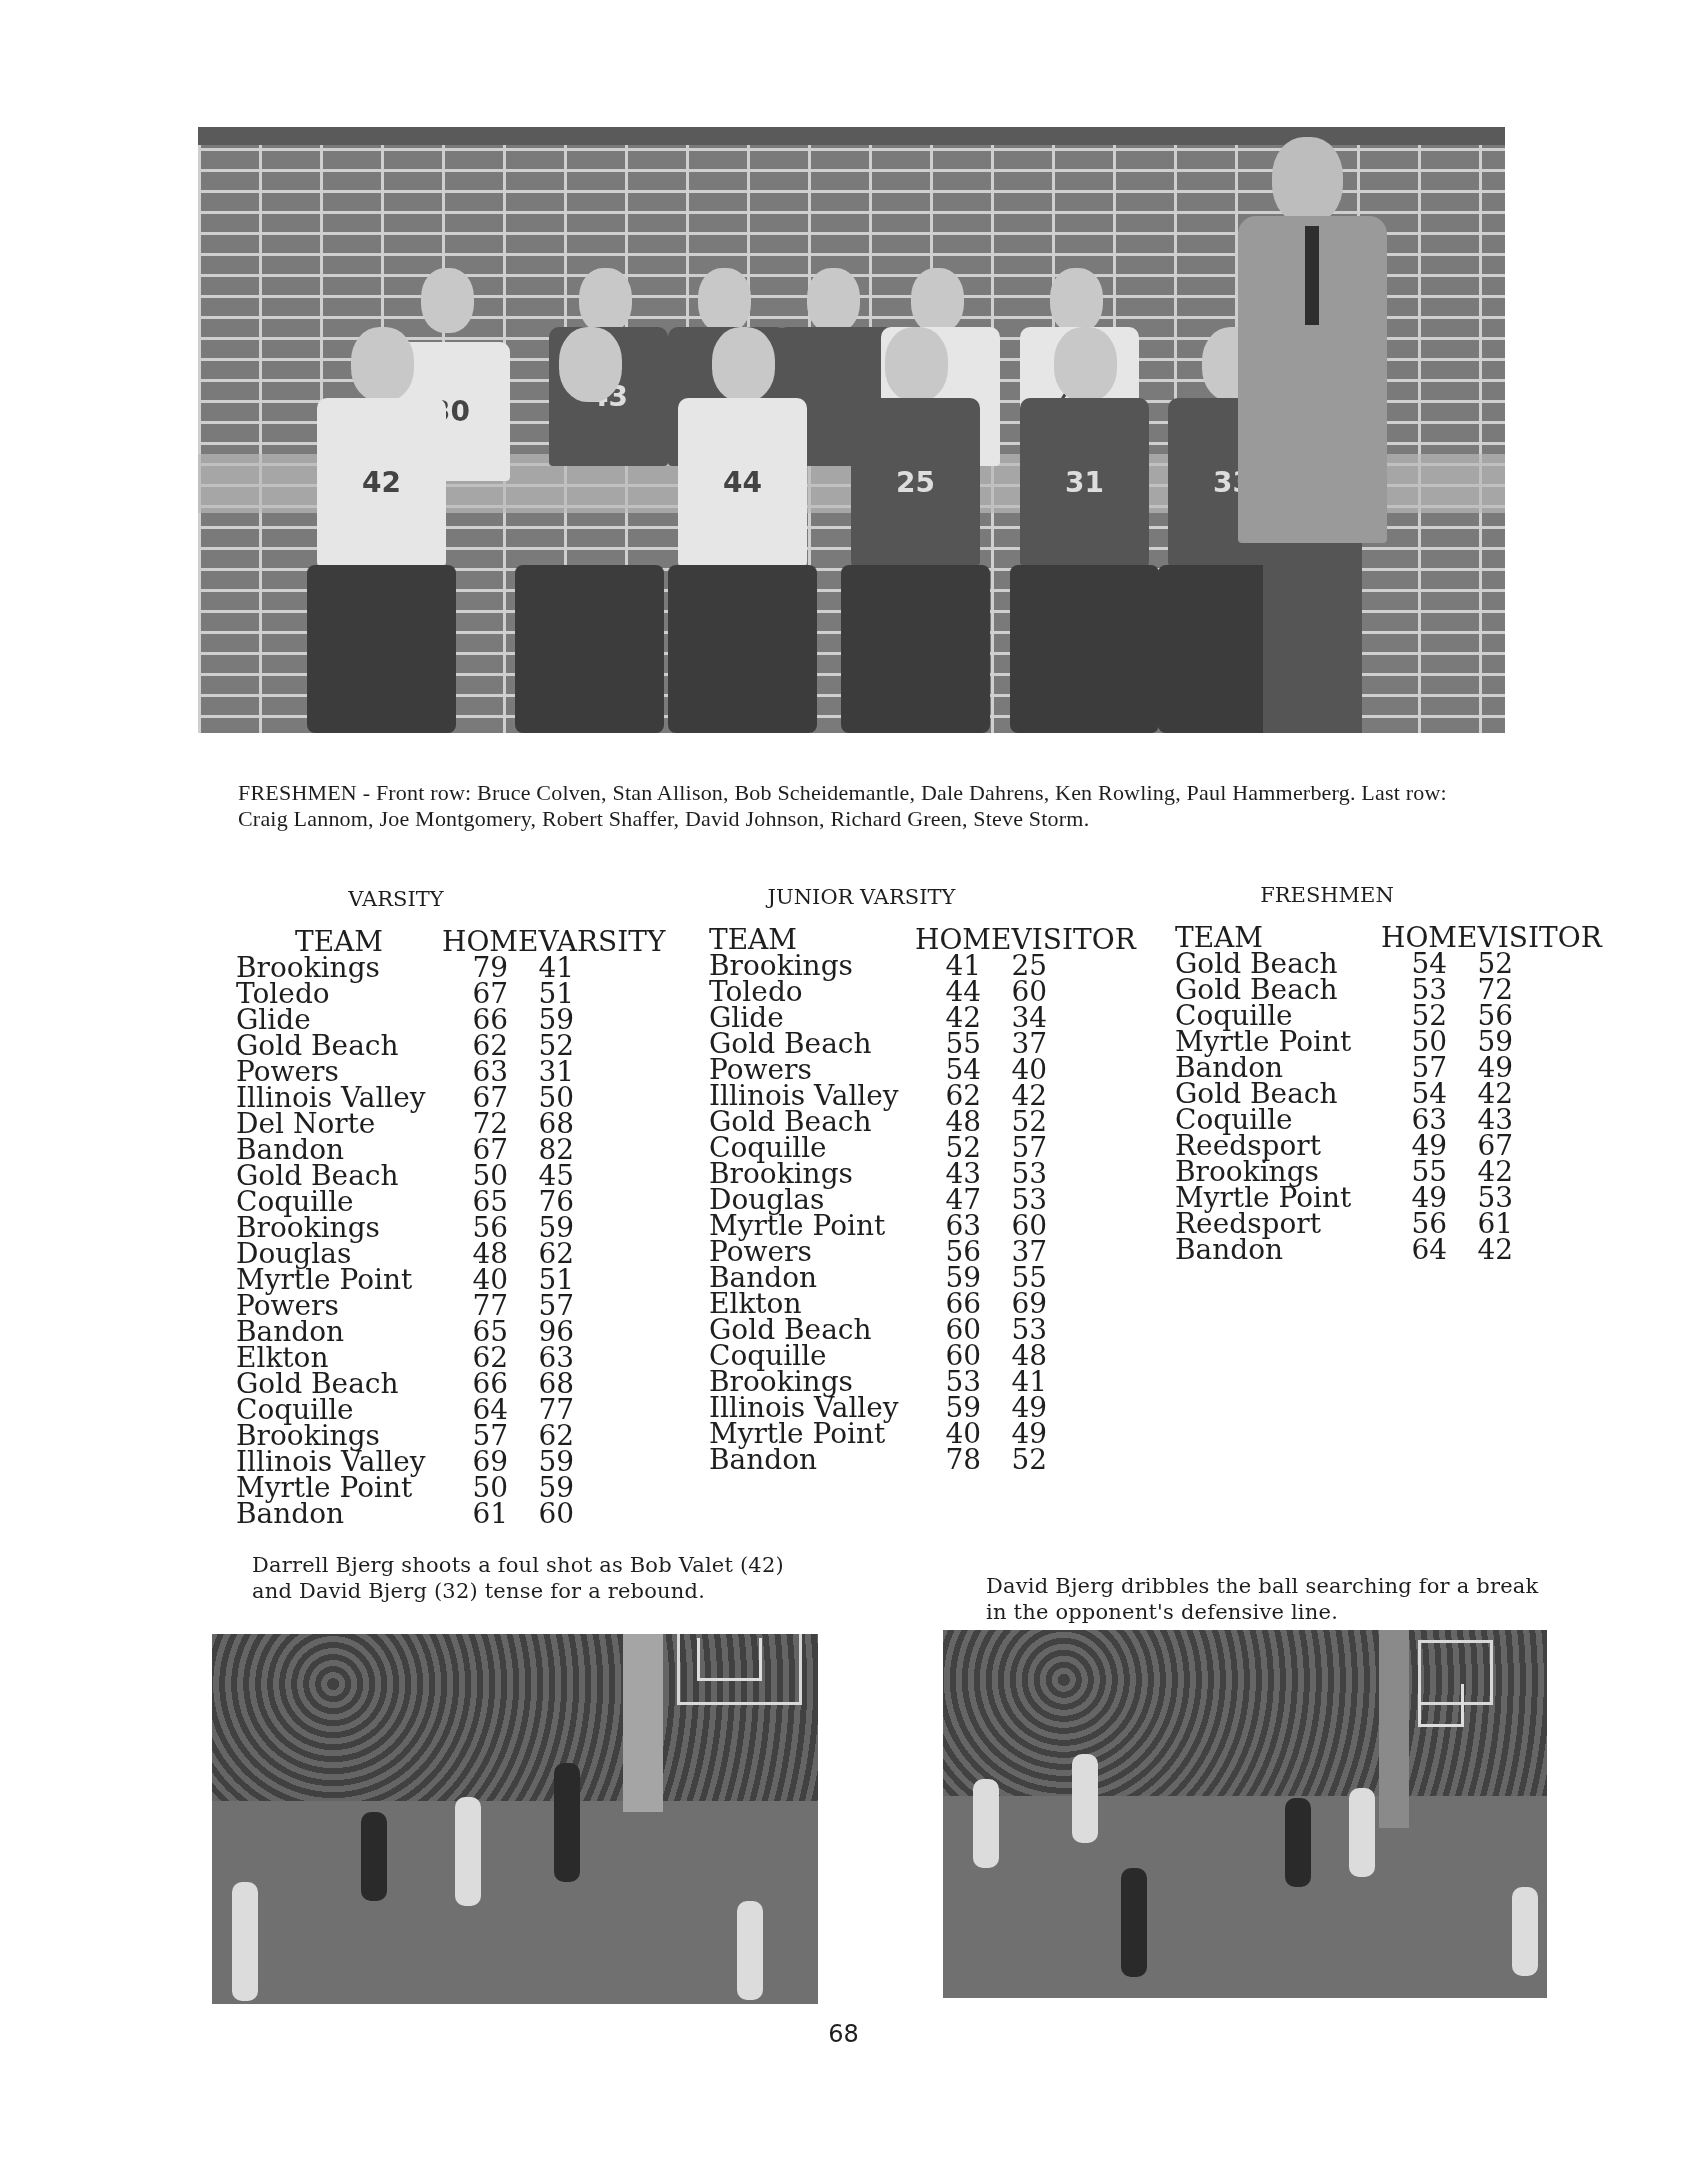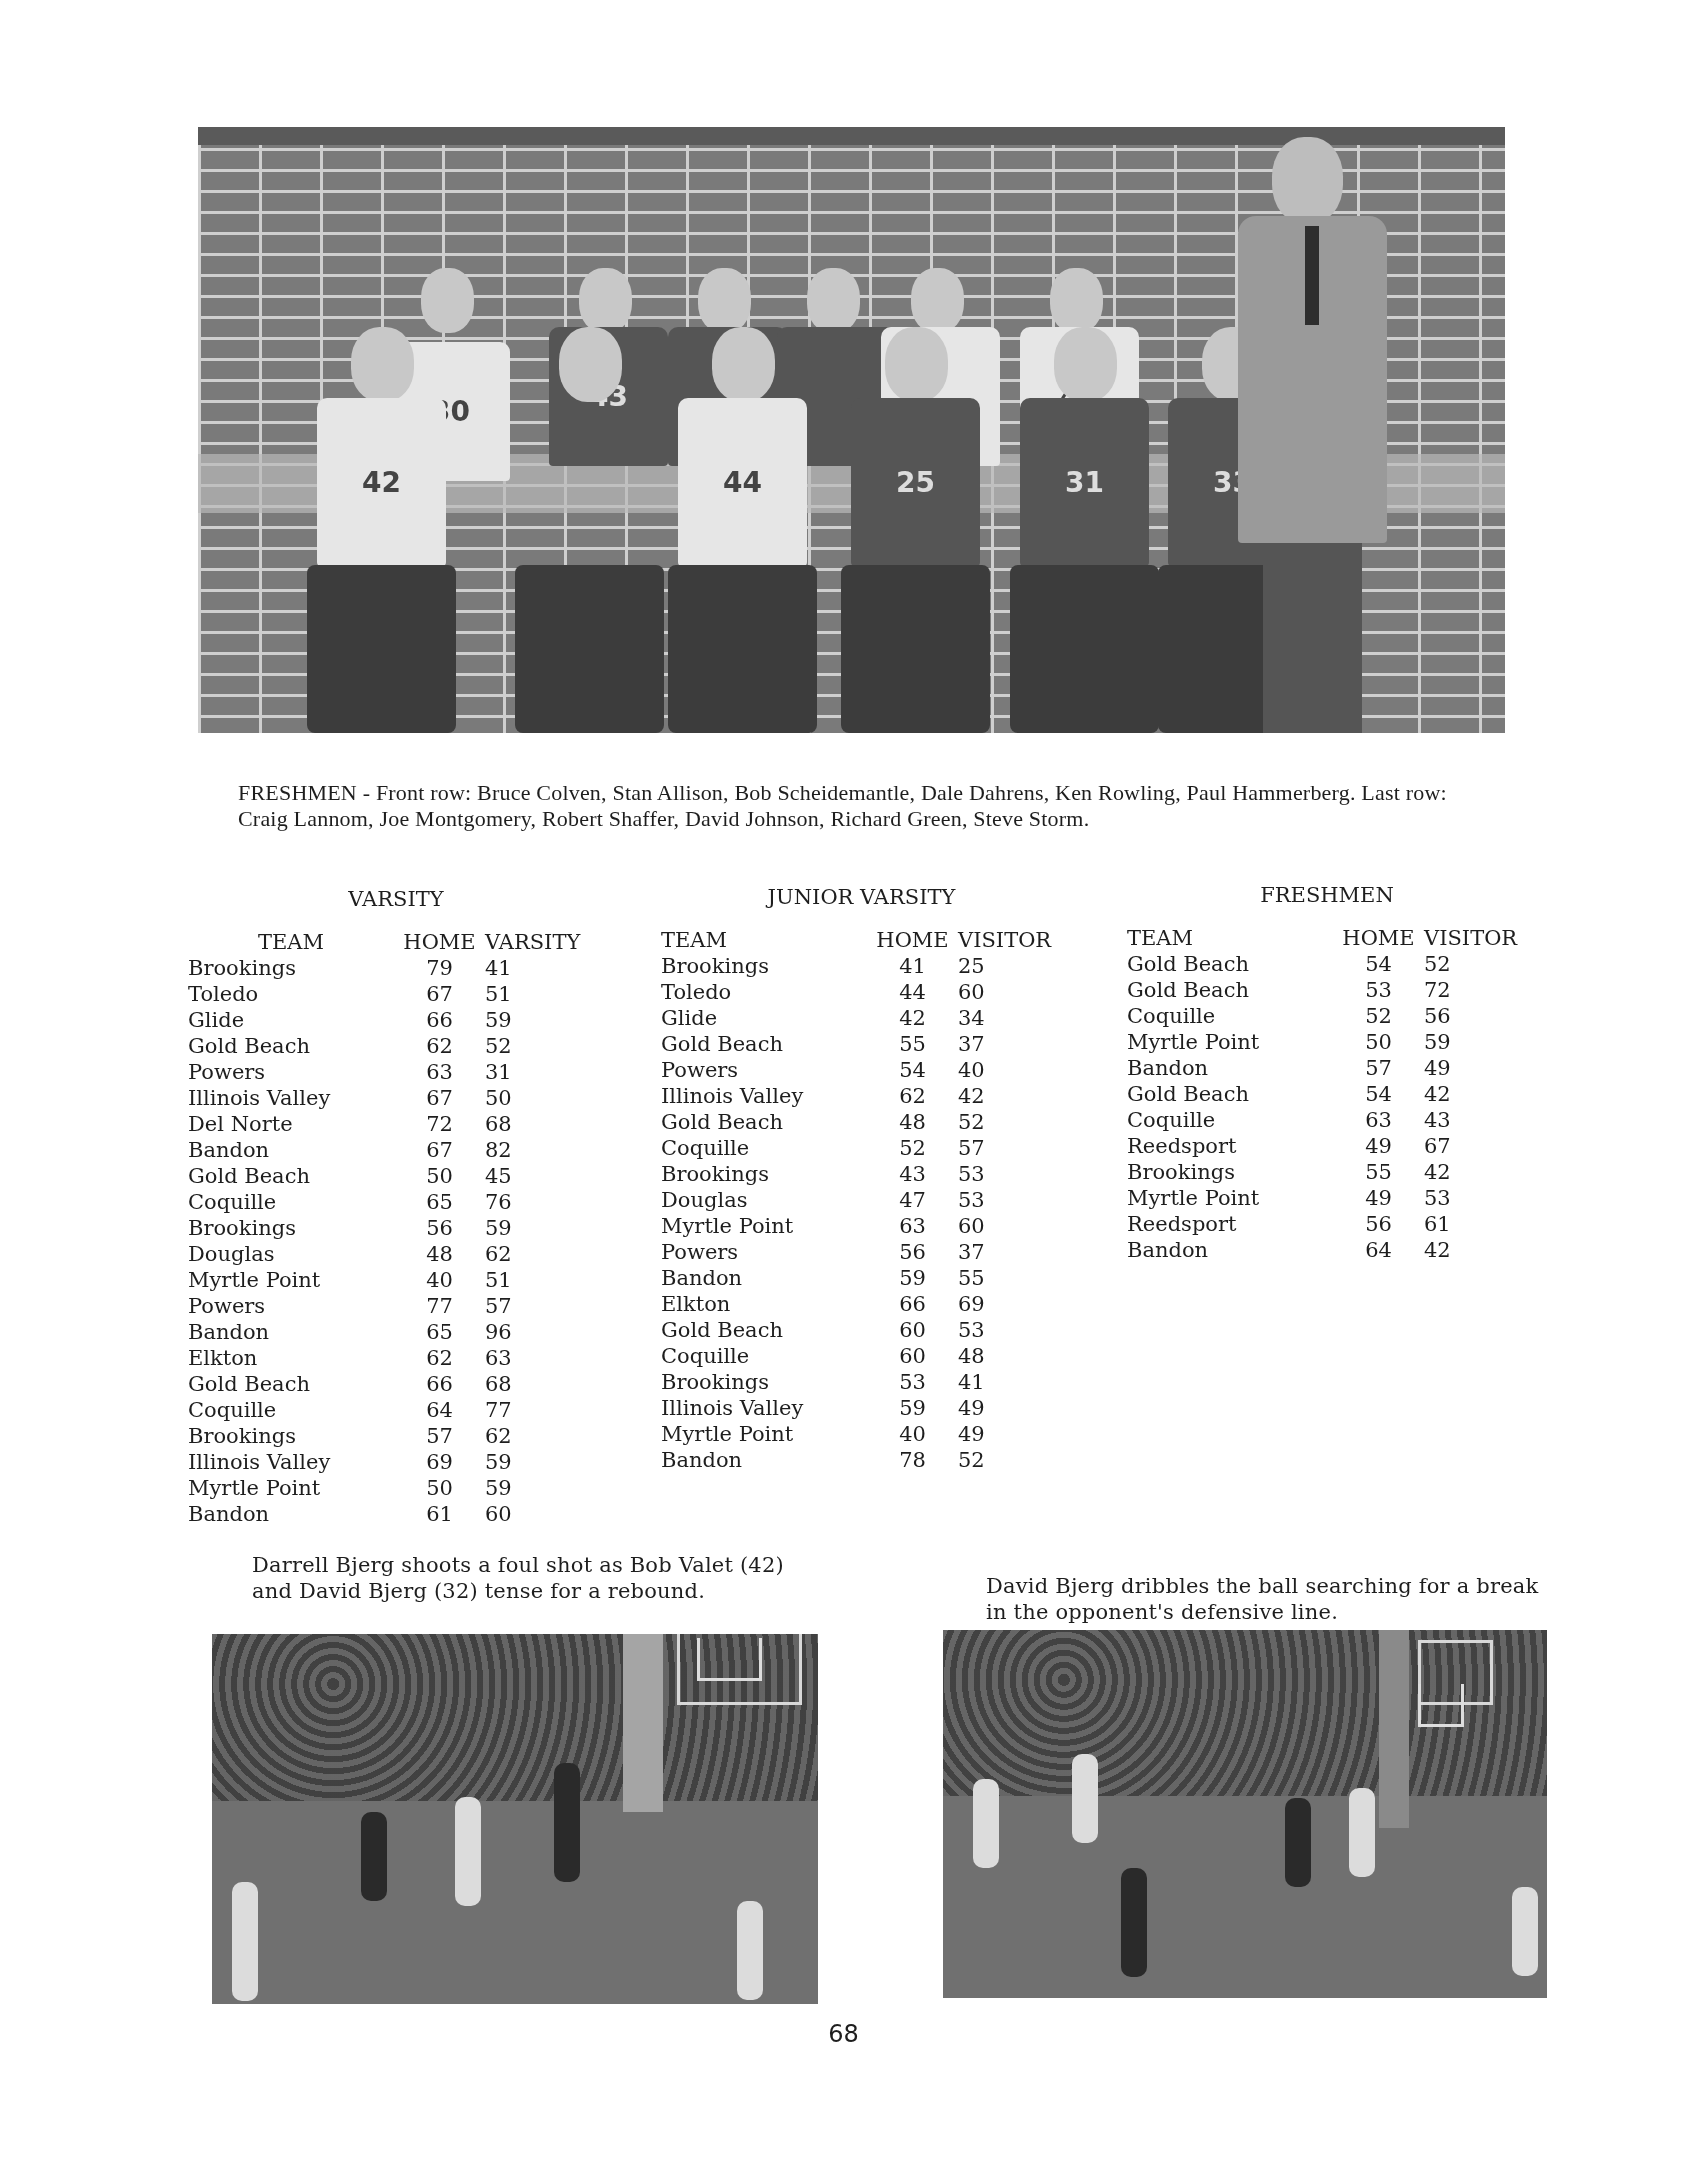--- a/index.html
+++ b/index.html
@@ -32,21 +32,21 @@
   #team-photo .coach { position:absolute; left:1020px; top:0; width:178px; height:606px; }
   #team-photo .coach .head { position:absolute; left:54px; top:10px; width:71px; height:87px; border-radius:45%; background:#bdbdbd; }
   #team-photo .coach .body { position:absolute; left:20px; top:89px; width:149px; height:327px; background:#9a9a9a; border-radius:18px 18px 4px 4px; }
   #team-photo .coach .tie { position:absolute; left:87px; top:99px; width:14px; height:99px; background:#2e2e2e; }
   #team-photo .coach .pants { position:absolute; left:45px; top:416px; width:99px; height:190px; background:#555; }
 
   .caption { position:absolute; font-size:21px; line-height:26px; letter-spacing:0.2px; }
   #freshmen-caption { left:238px; top:780px; width:1238px; font-family:"Liberation Serif","DejaVu Serif",serif; font-size:22px; }
 
   .section-title { position:absolute; font-size:21px; text-align:center; }
-  table.scores { position:absolute; border-collapse:collapse; font-size:21px; }
+  table.scores { position:absolute; border-collapse:collapse; font-size:28px;margin-left:48px; }
   table.scores td, table.scores th { padding:0; height:26px; line-height:26px; font-weight:normal; white-space:nowrap; }
   table.scores th { text-align:left; }
   table.scores .num { text-align:center; }
   table.scores th.team-h { text-align:center; }
 
   #varsity-title { left:297px; top:887px; width:198px; }
   #varsity-table { left:188px; top:929px; }
   #varsity-table .c1 { width:206px; } #varsity-table .c2 { width:91px; } #varsity-table .c3 { width:109px; }
 
   #jv-title { left:723px; top:885px; width:277px; }

